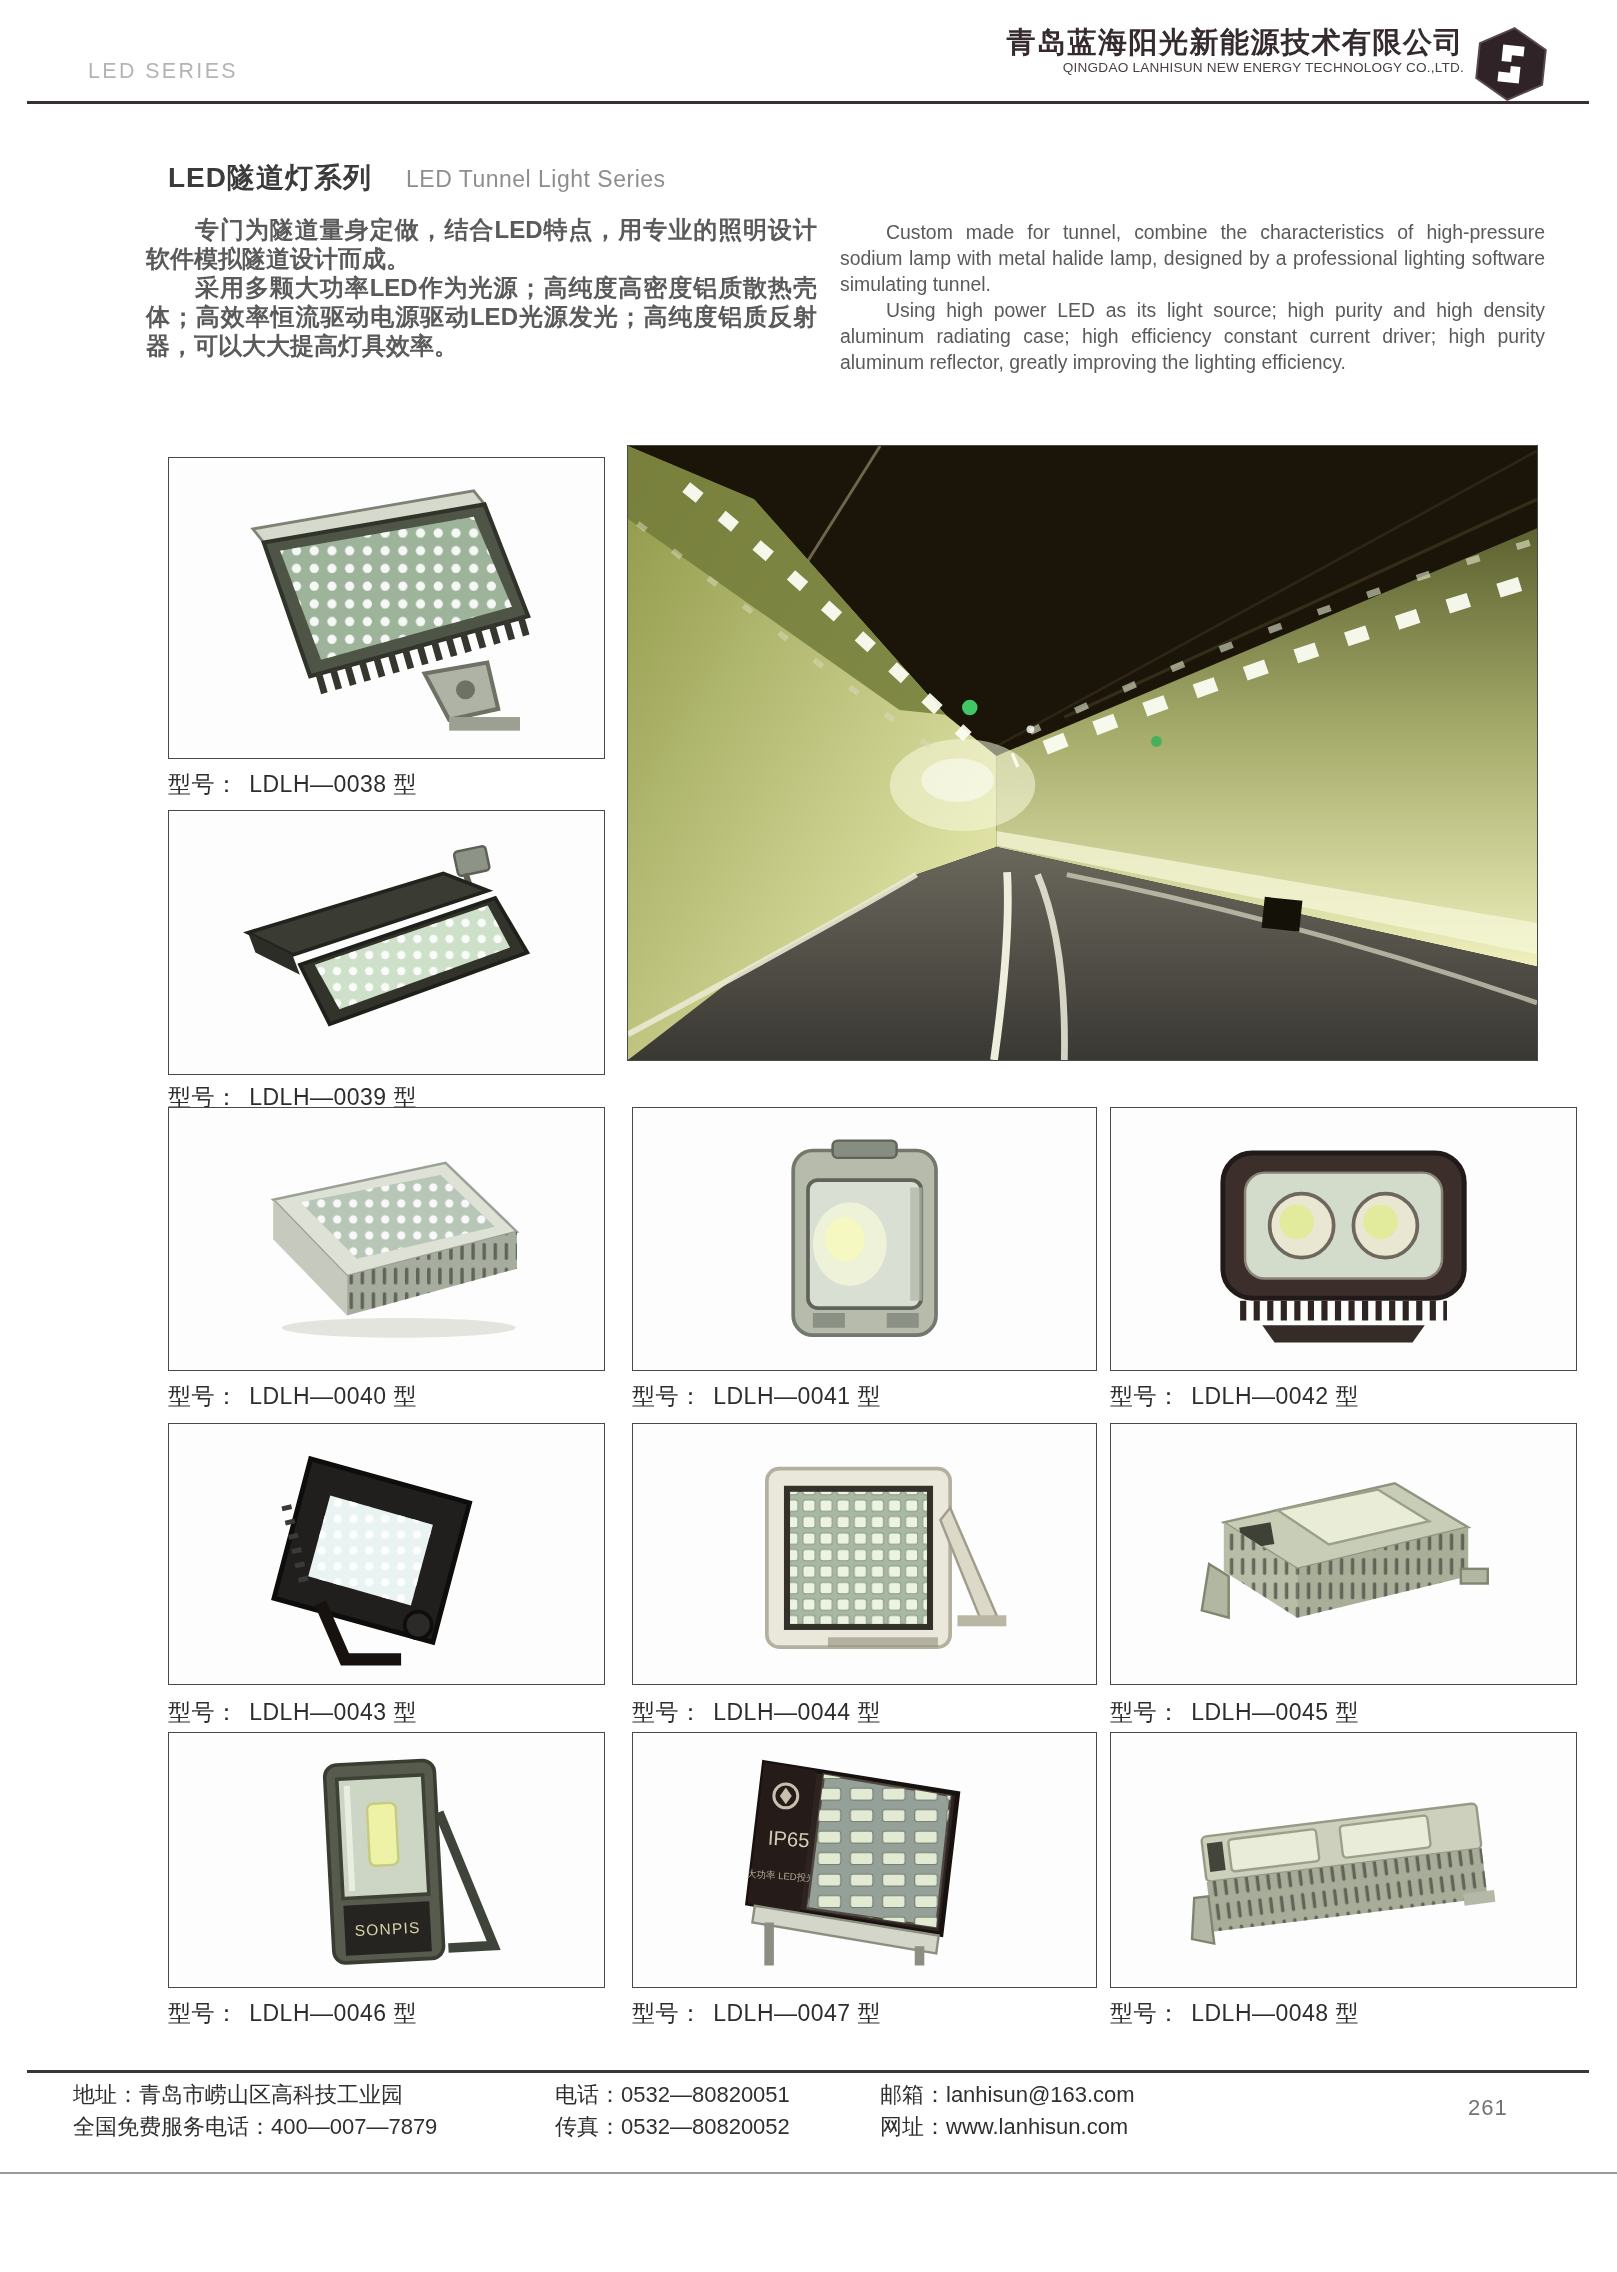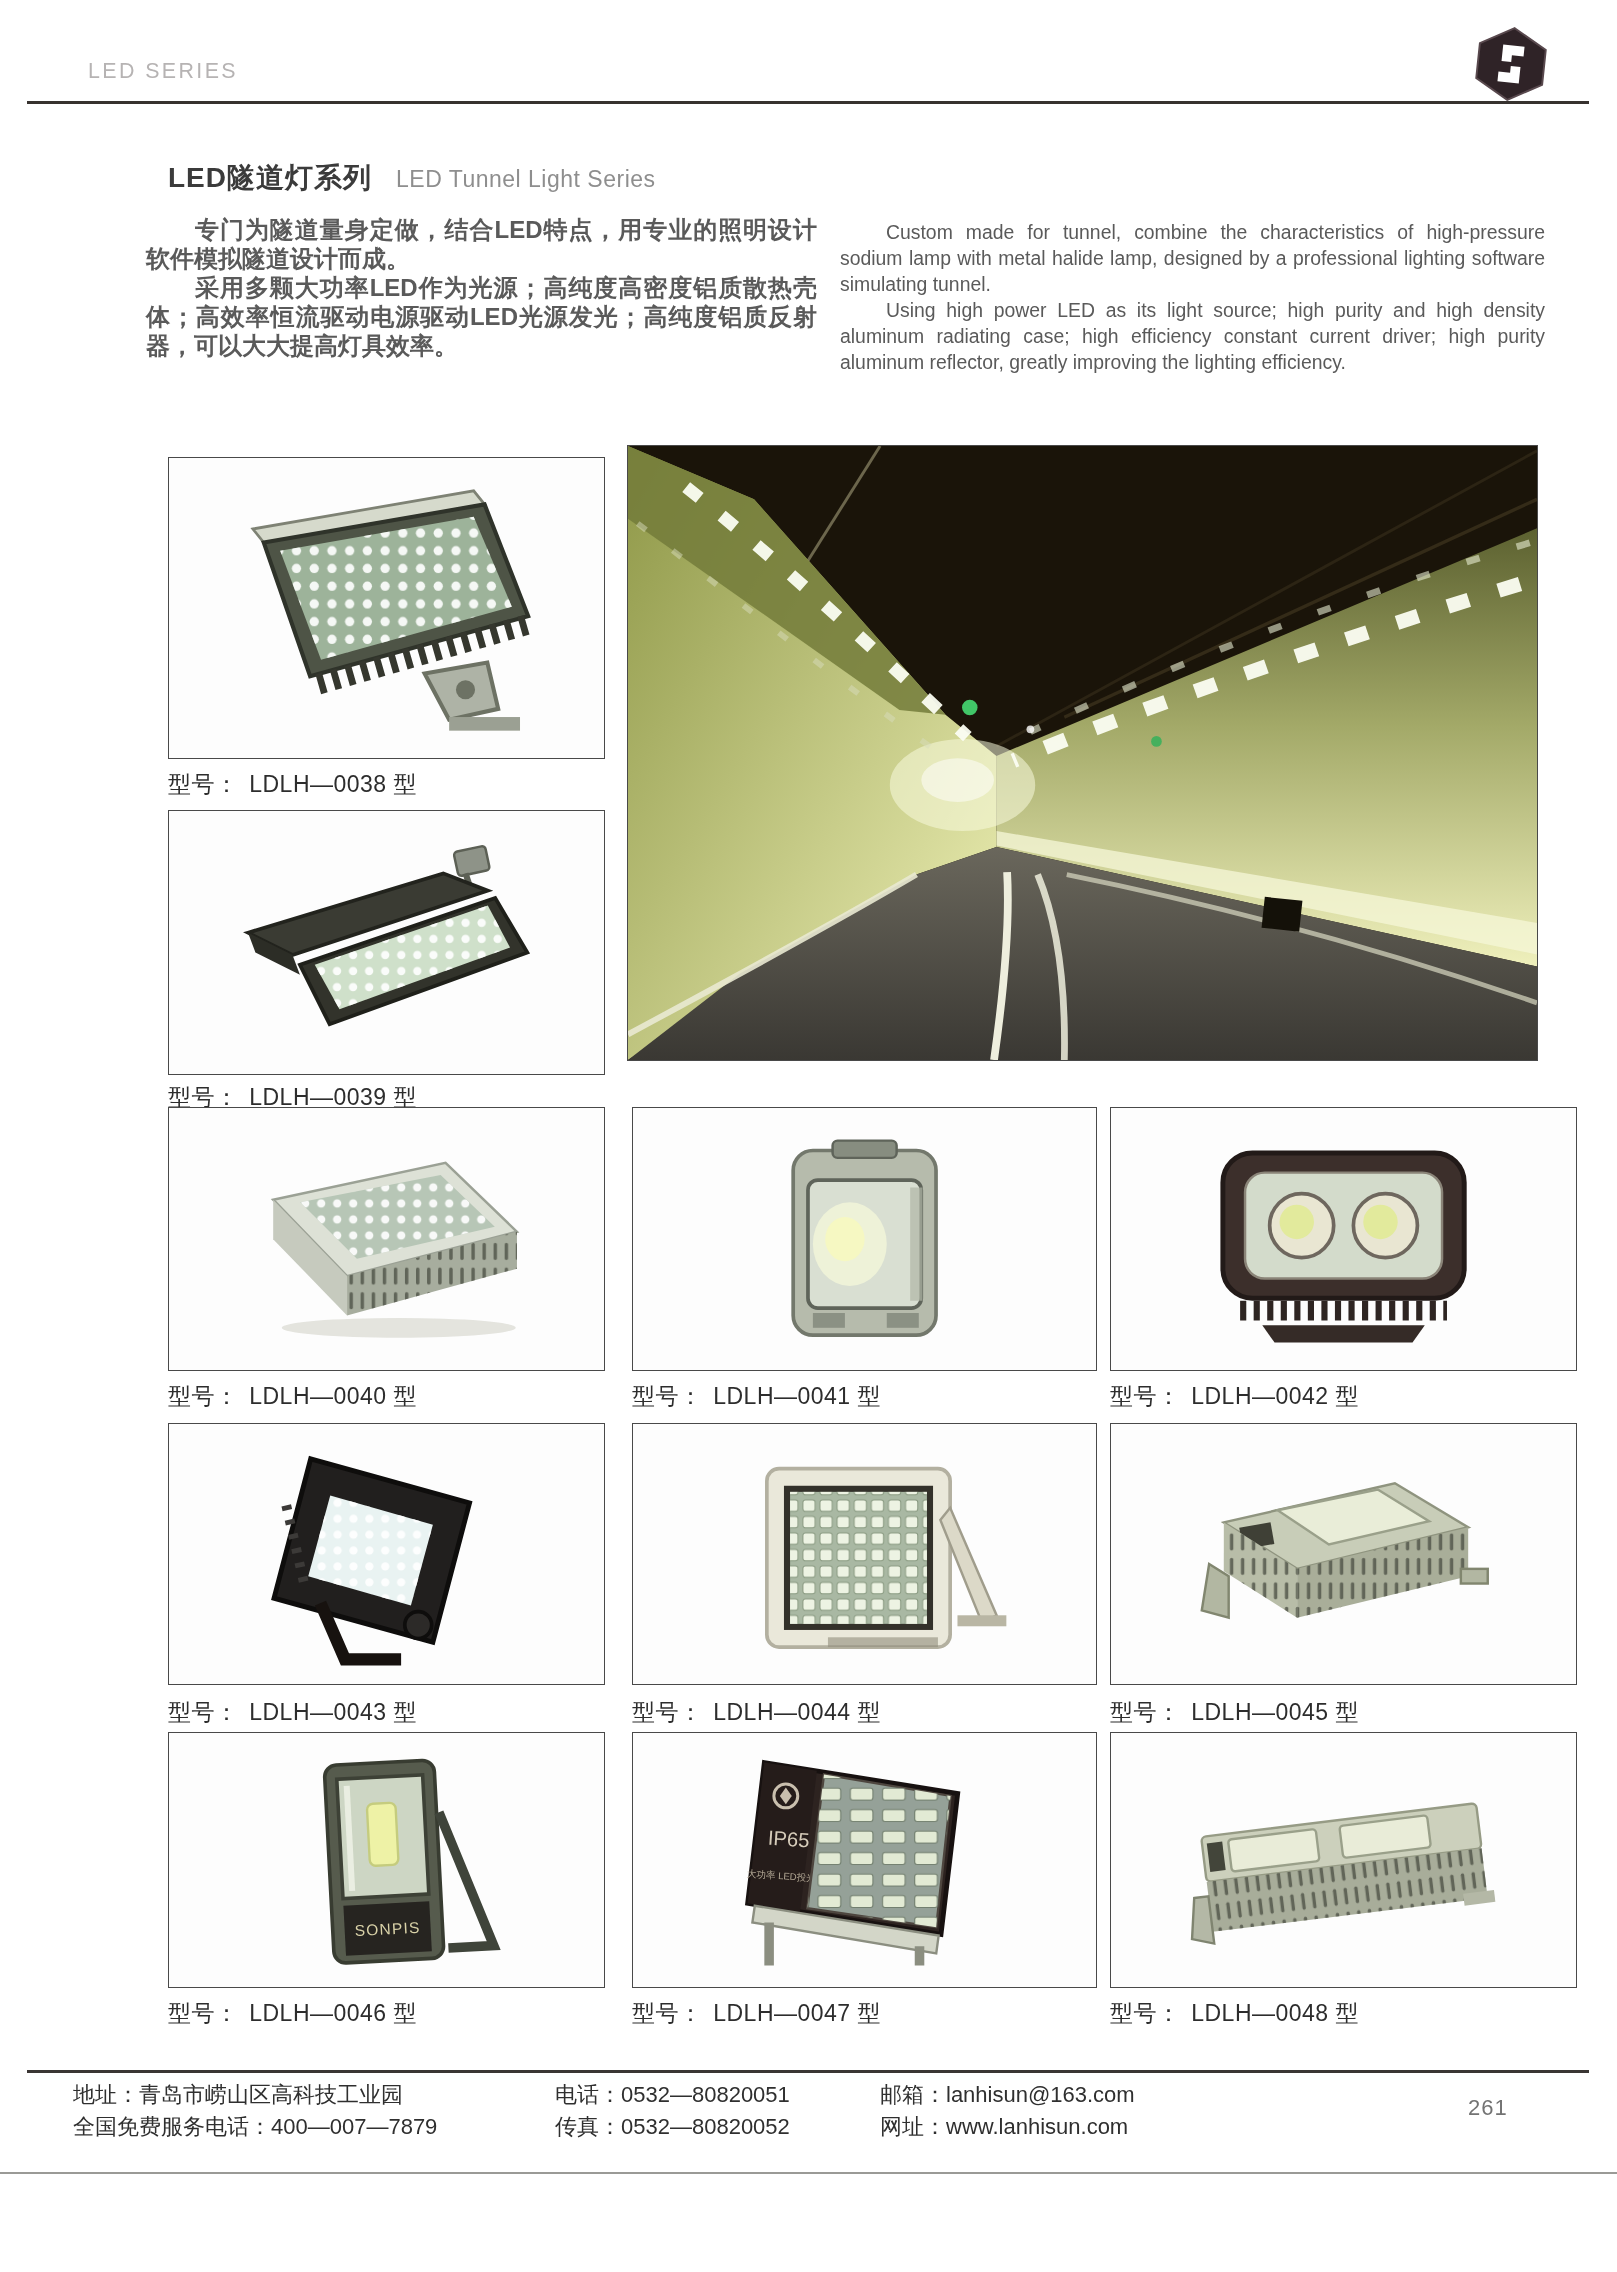--- a/index.html
+++ b/index.html
@@ -6,21 +6,21 @@
   .page{position:relative;width:1617px;height:2273px;background:#ffffff;
         font-family:"Liberation Sans","DejaVu Sans",sans-serif;overflow:hidden;margin:0 auto;}
   
   .series-label{position:absolute;left:72px;top:59px;font-size:21.4px;letter-spacing:2.4px;color:#b6b3b3;margin-left:16px;}
   .company{position:absolute;right:153px;top:27px;text-align:right;}
   .company-cn{font-size:29px;font-weight:bold;color:#352b2f;letter-spacing:1.5px;line-height:1.05;}
   .company-en{font-size:13.6px;color:#4a4145;letter-spacing:0.2px;margin-top:2.9px;}
   .logo{position:absolute;left:1473px;top:27px;width:76px;height:74px;}
   .header-rule{position:absolute;left:27px;top:101px;width:1562px;height:3.4px;background:#37322f;}
   
-  .title-row{position:absolute;left:168px;top:159px;display:flex;align-items:baseline;gap:24px;white-space:nowrap;}
+  .title-row{position:absolute;left:168px;top:159px;display:flex;align-items:baseline;gap:34px;white-space:nowrap;}
   .title-cn{font-size:28px;font-weight:bold;color:#3b3b3b;letter-spacing:1px;}
   .title-en{font-size:23px;color:#8e8e8e;letter-spacing:0.5px;}
   
   .intro-cn{position:absolute;left:146px;top:215px;width:671px;font-size:24px;line-height:29px;
             color:#5a5a5a;text-align:justify;}
   .intro-cn p{margin:0;text-indent:49px;font-weight:bold;}
   .intro-en{position:absolute;left:840px;top:219px;width:705px;font-size:19.4px;line-height:26px;
             color:#5a5a5a;text-align:justify;}
   .intro-en p{margin:0;text-indent:46px;}
   
@@ -64,20 +64,24 @@
           <stop offset="1" stop-color="#f0f2b8"></stop>
       </linearGradient>
       <linearGradient id="g-road" x1="0" y1="1" x2="0" y2="0">
         <stop offset="0" stop-color="#3a3833"></stop>
           <stop offset="1" stop-color="#6a675c"></stop>
       </linearGradient>
     </defs>
   </svg>
 
   <div class="series-label">LED SERIES</div>
+  <div class="company">
+    <div class="company-cn">青岛蓝海阳光新能源技术有限公司</div>
+    <div class="company-en">QINGDAO LANHISUN NEW ENERGY TECHNOLOGY CO.,LTD.</div>
+  </div>
   <svg class="logo" viewBox="0 0 156 152">
     <g transform="rotate(6 78 76)">
       <polygon points="78,2 146,40 146,112 78,150 10,112 10,40" fill="#2f2327" stroke="#59494e" stroke-width="4"></polygon>
       <path d="M58,38 h44 v20 h-24 v14 h-20 z" fill="#ffffff"></path>
       <path d="M98,114 h-44 v-20 h24 v-14 h20 z" fill="#ffffff"></path>
     </g>
   </svg>
   <div class="header-rule"></div>
 
   <div class="title-row">

